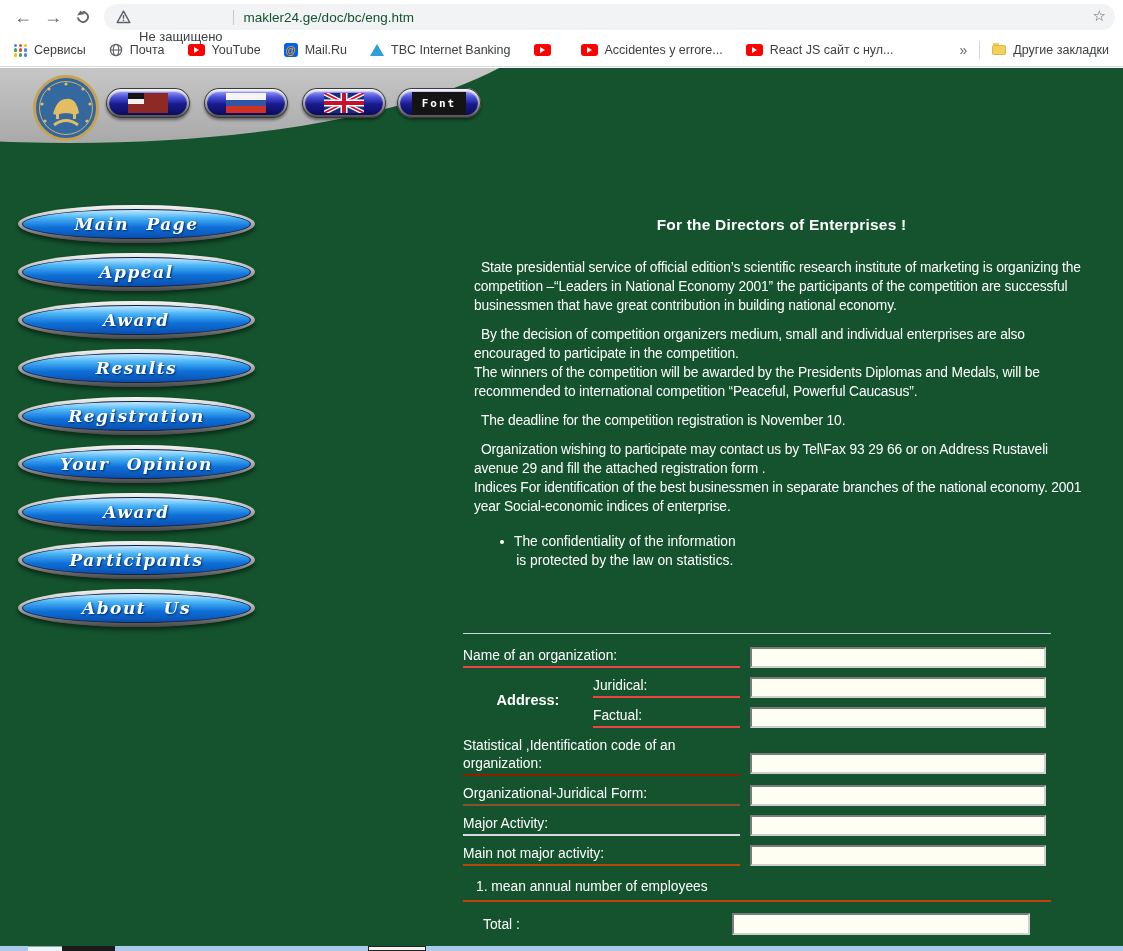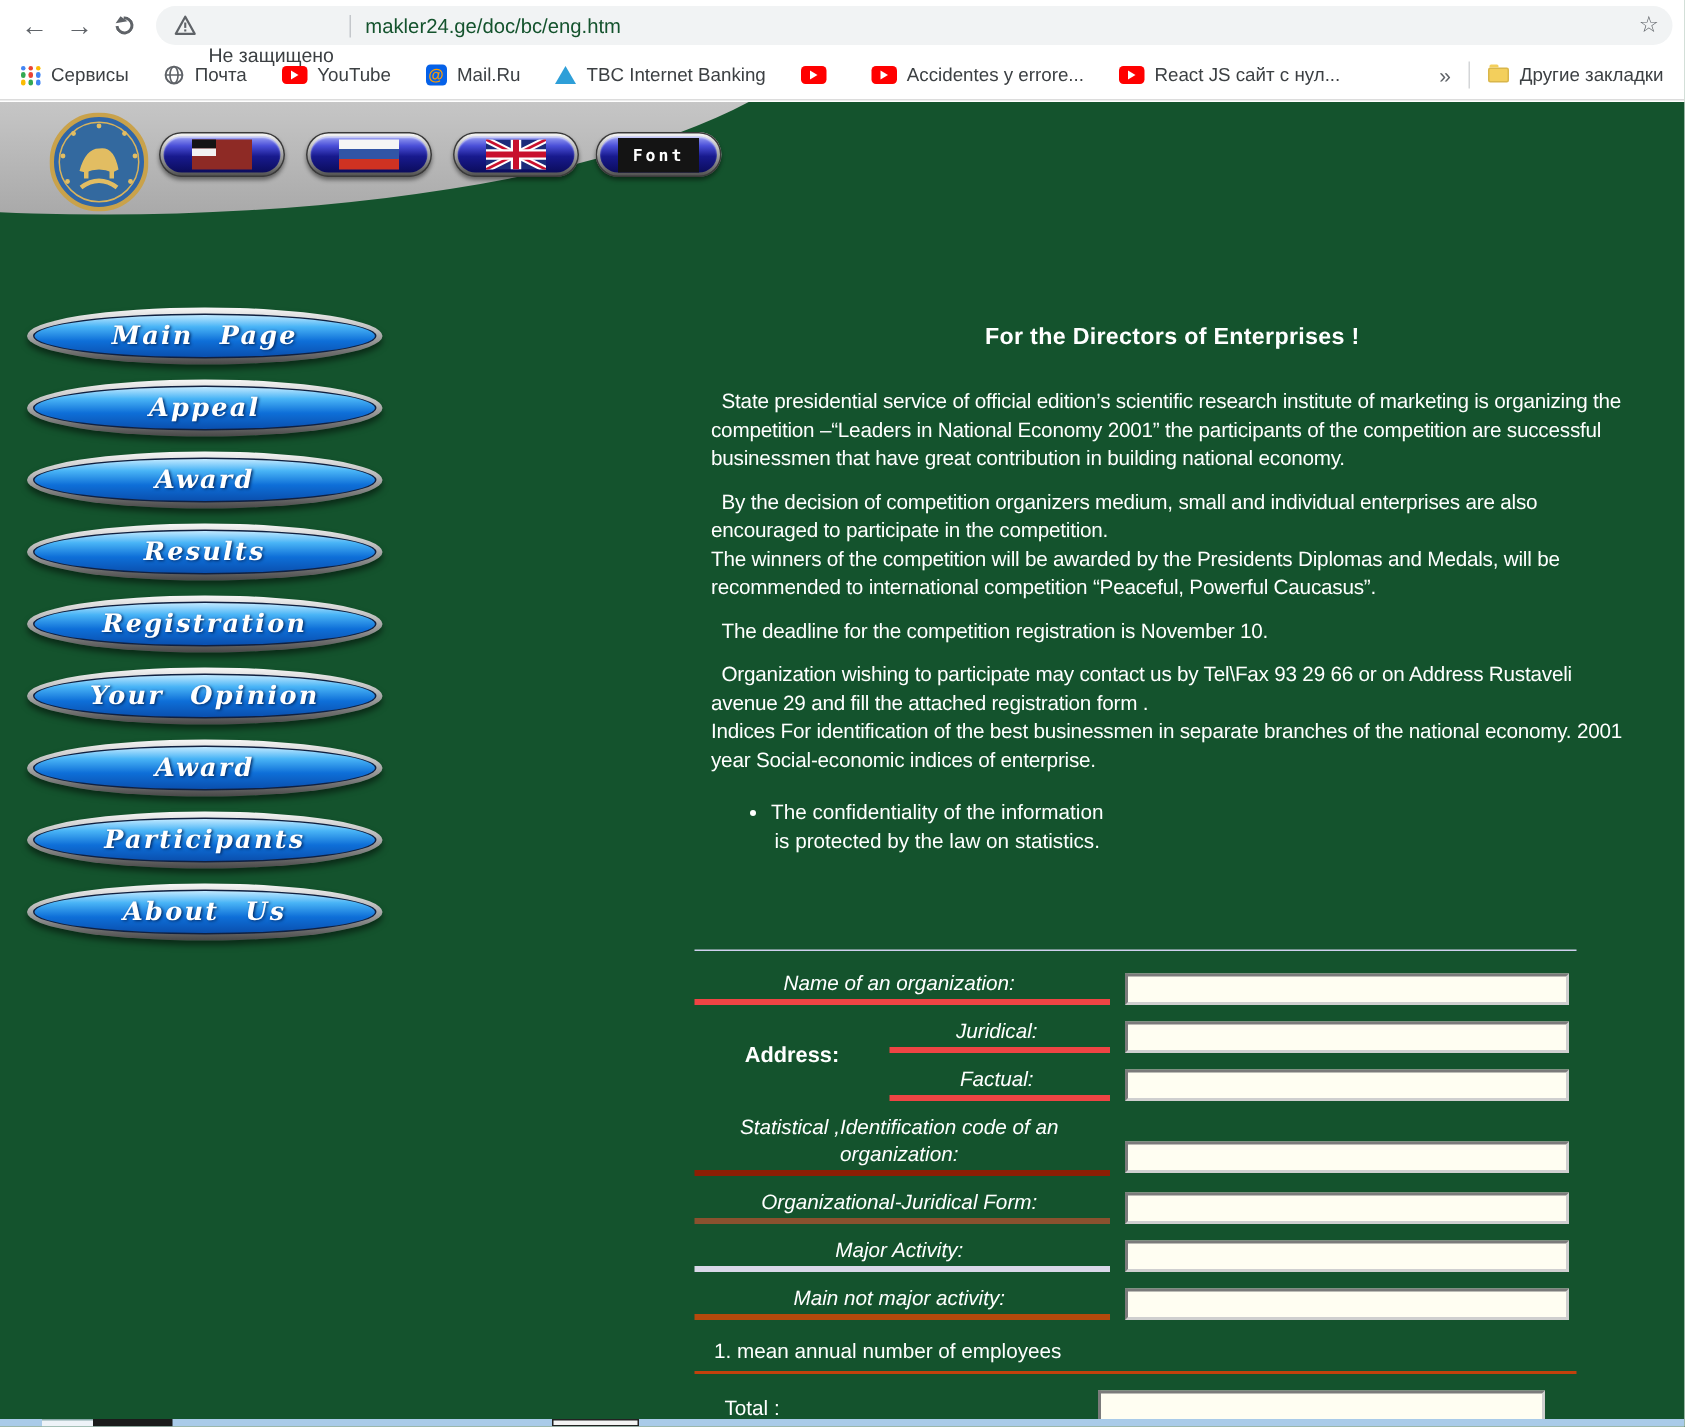--- a/index.html
+++ b/index.html
@@ -95,22 +95,22 @@
     white-space:pre-line; text-indent:7px; margin-bottom:10px; }
   .bullet-row { display:flex; margin:16px 0 0 26px;text-align:center; }
   .bullet-dot { width:4px; height:4px; border-radius:50%; background:#fff;
     margin:8px 10px 0 0; flex:0 0 auto; }
   .bullet-text { font-size:13.8px; line-height:19px; white-space:pre-line; }
 
   
   .form { position:absolute; left:463px; top:565px; width:588px;
     border-top:1px solid #cfd0ee; padding-top:13px; }
   .frow { display:flex; align-items:flex-end; margin-bottom:9px; }
-  .flabel { width:277px; text-align:center; font-size:13.8px; line-height:18px;
-    padding:0 4px 1px 0; border-bottom:4px solid #ef4444;font-style:italic; }
+  .flabel { width:277px; text-align:left; font-size:13.8px; line-height:18px;
+    padding:0 4px 1px 0; border-bottom:2px solid #ef4444; }
   .ffield { width:311px; padding-left:10px; }
   .tin { width:296px; height:21px; background:#fffef2; border:2px inset #cfcfcf;
     outline:none; font-size:13px; padding:0 3px; }
   .addr-block { display:flex; margin-bottom:0; }
   .addr-left { width:130px; display:flex; align-items:center; justify-content:center;
     font-weight:bold; font-size:14.5px; padding-bottom:14px; }
   .addr-right { flex:1; }
   .addr-right .flabel { width:147px; }
   .flabel.u2 { border-bottom-color:#8c1e04; }
   .flabel.u3 { border-bottom-color:#8a512e; }

